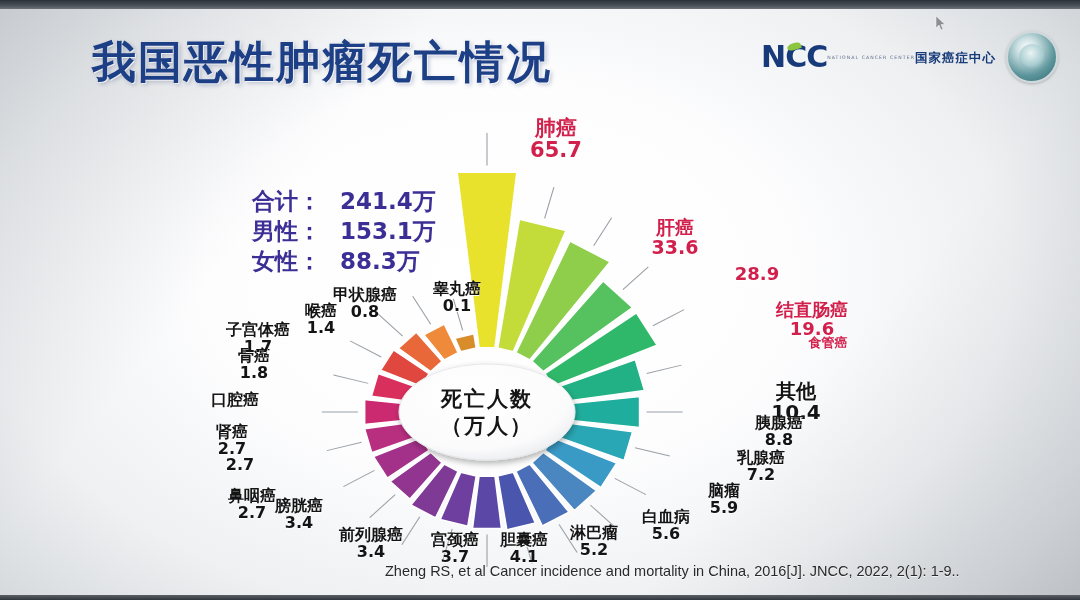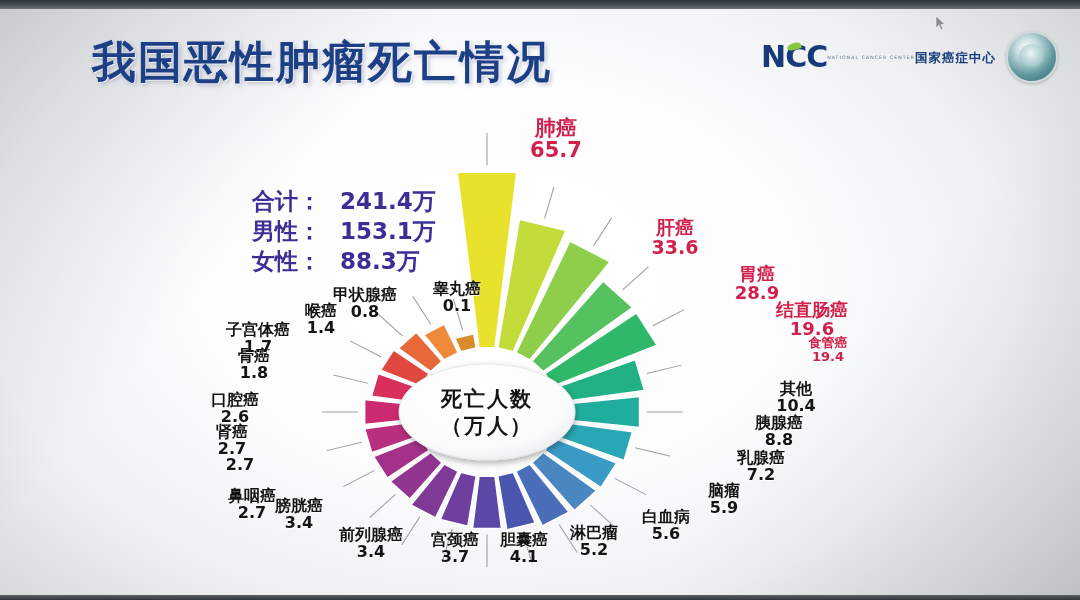--- a/index.html
+++ b/index.html
@@ -221,32 +221,30 @@
     <div id="labels">
         <div class="lbl red c" style="font-size: 21px; left: 466px; top: 108px; width: 180px;">
           <span class="nm">肺癌</span>
           <span class="vl">65.7</span>
         </div>
         <div class="lbl red c" style="font-size: 19px; left: 585px; top: 208px; width: 180px;">
           <span class="nm">肝癌</span>
           <span class="vl">33.6</span>
         </div>
         <div class="lbl red c" style="font-size: 18px; left: 667px; top: 255px; width: 180px;">
-          <span class="nm">胃癌</span>
           <span class="vl">28.9</span>
         </div>
         <div class="lbl red c" style="font-size: 18px; left: 722px; top: 291px; width: 180px;">
           <span class="nm">结直肠癌</span>
           <span class="vl">19.6</span>
         </div>
         <div class="lbl red c" style="font-size: 13px; left: 738px; top: 327px; width: 180px;">
           <span class="nm">食管癌</span>
-          <span class="vl">19.4</span>
-        </div>
-        <div class="lbl blk c" style="font-size: 16px; left: 706px; top: 372px; width: 180px;">
+        </div>
+        <div class="lbl blk c" style="font-size: 20px; left: 706px; top: 372px; width: 180px;">
           <span class="nm">其他</span>
           <span class="vl">10.4</span>
         </div>
         <div class="lbl blk c" style="font-size: 16px; left: 689px; top: 406px; width: 180px;">
           <span class="nm">胰腺癌</span>
           <span class="vl">8.8</span>
         </div>
         <div class="lbl blk c" style="font-size: 16px; left: 671px; top: 441px; width: 180px;">
           <span class="nm">乳腺癌</span>
           <span class="vl">7.2</span>
@@ -285,21 +283,20 @@
         </div>
         <div class="lbl blk c" style="font-size: 16px; left: 150px; top: 448px; width: 180px;">
           <span class="vl">2.7</span>
         </div>
         <div class="lbl blk c" style="font-size: 16px; left: 142px; top: 415px; width: 180px;">
           <span class="nm">肾癌</span>
           <span class="vl">2.7</span>
         </div>
         <div class="lbl blk c" style="font-size: 16px; left: 145px; top: 383px; width: 180px;">
           <span class="nm">口腔癌</span>
-          <span class="vl">2.6</span>
         </div>
         <div class="lbl blk c" style="font-size: 16px; left: 164px; top: 339px; width: 180px;">
           <span class="nm">骨癌</span>
           <span class="vl">1.8</span>
         </div>
         <div class="lbl blk c" style="font-size: 16px; left: 168px; top: 313px; width: 180px;">
           <span class="nm">子宫体癌</span>
           <span class="vl">1.7</span>
         </div>
         <div class="lbl blk c" style="font-size: 16px; left: 231px; top: 294px; width: 180px;">
@@ -309,20 +306,21 @@
         <div class="lbl blk c" style="font-size: 16px; left: 275px; top: 278px; width: 180px;">
           <span class="nm">甲状腺癌</span>
           <span class="vl">0.8</span>
         </div>
         <div class="lbl blk c" style="font-size: 16px; left: 367px; top: 272px; width: 180px;">
           <span class="nm">睾丸癌</span>
           <span class="vl">0.1</span>
         </div>
       </div>
 
+    <div class="cite">Zheng RS, et al Cancer incidence and mortality in China, 2016[J]. JNCC, 2022, 2(1): 1-9..</div>
 
     <svg class="cursor" viewBox="0 0 13 16">
       <path d="M1 1 L1 13 L4 10 L6 15 L8 14 L6 9.5 L10 9.5 Z" fill="#222" stroke="#fff" stroke-width=".6"></path>
     </svg>
 
   </div>
 
   <div class="band-bottom"></div>
 </div>
 

